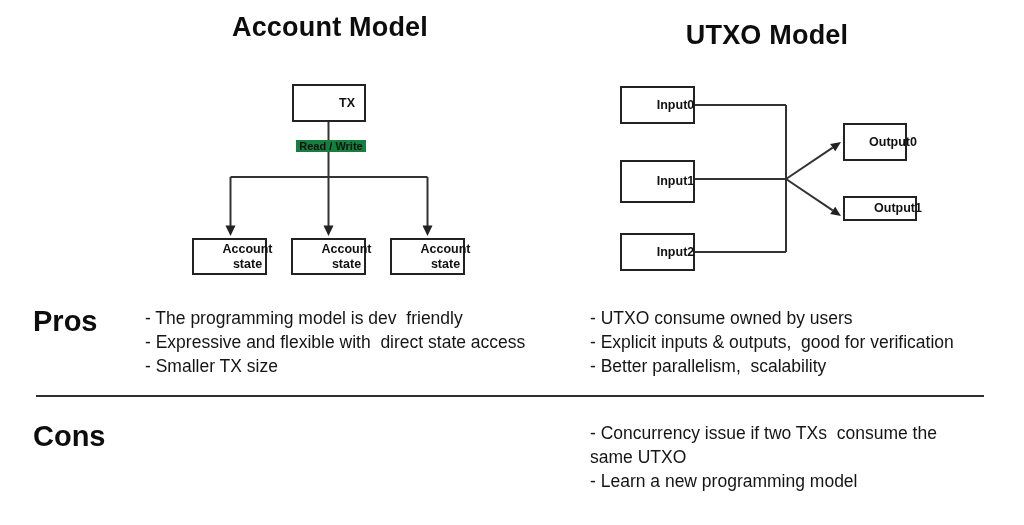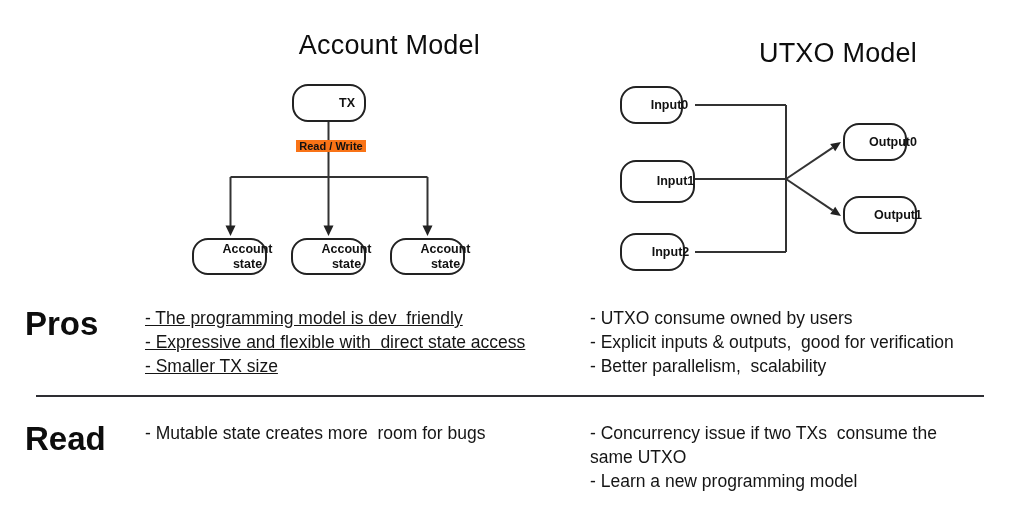--- a/index.html
+++ b/index.html
@@ -5,59 +5,59 @@
   html,body{margin:0;padding:0;background:#f4f4f4;}
   .canvas{
     position:relative;
     width:1024px;height:525px;
     background:#ffffff;
     font-family:"Liberation Sans", sans-serif;
     color:#111111;
     overflow:hidden;
   }
   .col-title{
-    position:absolute;top:30px;width:300px;
-    font-size:27px;font-weight:400;text-align:right;
+    position:absolute;top:12px;width:300px;
+    font-size:27px;font-weight:700;text-align:center;
     letter-spacing:0.2px;color:#0d0d0d;
   }
   #account-title{left:180px;}
   #utxo-title{left:617px;margin-top:8px;}
   .connector-layer{position:absolute;left:0;top:0;z-index:1;}
   .node{
     position:absolute;z-index:2;
     box-sizing:border-box;
-    border:2px solid #222222;border-radius:16px;
+    border:2px solid #222222;border-radius:0;
     background:#ffffff;
     display:flex;align-items:center;justify-content:center;
     text-align:center;
     font-size:12.5px;font-weight:700;line-height:1.15;color:#111111;padding-left:36px;
   }
   #tx-box{left:292px;top:84px;width:74px;height:38px;}
   #account-state-0{left:192px;top:238px;width:75px;height:37px;}
   #account-state-1{left:291px;top:238px;width:75px;height:37px;}
   #account-state-2{left:390px;top:238px;width:75px;height:37px;}
-  #input0-box{left:620px;top:86px;width:63px;height:38px;}
+  #input0-box{left:620px;top:86px;width:75px;height:38px;}
   #input1-box{left:620px;top:160px;width:75px;height:43px;}
-  #input2-box{left:620px;top:233px;width:65px;height:38px;}
+  #input2-box{left:620px;top:233px;width:75px;height:38px;}
   #output0-box{left:843px;top:123px;width:64px;height:38px;}
-  #output1-box{left:843px;top:196px;width:74px;height:38px;}
+  #output1-box{left:843px;top:196px;width:74px;height:25px;}
   #edge-label{
     position:absolute;left:281px;top:140px;width:100px;z-index:2;
     text-align:center;font-size:11px;font-weight:700;color:#111111;
   }
-  #edge-label span{background:#f97316;padding:0 3px;text-align:right;}
+  #edge-label span{background:#15803d;padding:0 3px;text-align:right;}
   .section-heading{
-    position:absolute;left:25px;
-    font-size:33px;font-weight:700;line-height:1.2;color:#0d0d0d;
+    position:absolute;left:33px;
+    font-size:29px;font-weight:700;line-height:1.2;color:#0d0d0d;
   }
   #pros-heading{top:304px;}
   #cons-heading{top:419px;}
   .list{position:absolute;font-size:17.5px;line-height:24px;color:#151515;}
   .list .li{white-space:pre-wrap;}
-  #pros-account-list{left:145px;top:306px;width:435px;text-decoration:underline;}
+  #pros-account-list{left:145px;top:306px;width:435px;}
   #pros-utxo-list{left:590px;top:306px;width:420px;}
   #cons-account-list{left:145px;top:421px;width:435px;}
   #cons-utxo-list{left:590px;top:421px;width:385px;}
   .divider{
     position:absolute;left:36px;top:395px;width:948px;height:2px;
     background:#2e2e33;
   }
 </style>
 </head>
 <body>
@@ -111,22 +111,21 @@
     <div class="li">- Smaller TX size</div>
   </div>
   <div class="list" id="pros-utxo-list">
     <div class="li">- UTXO consume owned by users</div>
     <div class="li">- Explicit inputs &amp; outputs,  good for verification</div>
     <div class="li">- Better parallelism,  scalability</div>
   </div>
 
   <div class="divider"></div>
 
-  <div class="section-heading" id="cons-heading">Read</div>
+  <div class="section-heading" id="cons-heading">Cons</div>
   <div class="list" id="cons-account-list">
-    <div class="li">- Mutable state creates more  room for bugs</div>
   </div>
   <div class="list" id="cons-utxo-list">
     <div class="li">- Concurrency issue if two TXs  consume the same UTXO</div>
     <div class="li">- Learn a new programming model</div>
   </div>
 
 </div>
 
 </body></html>

